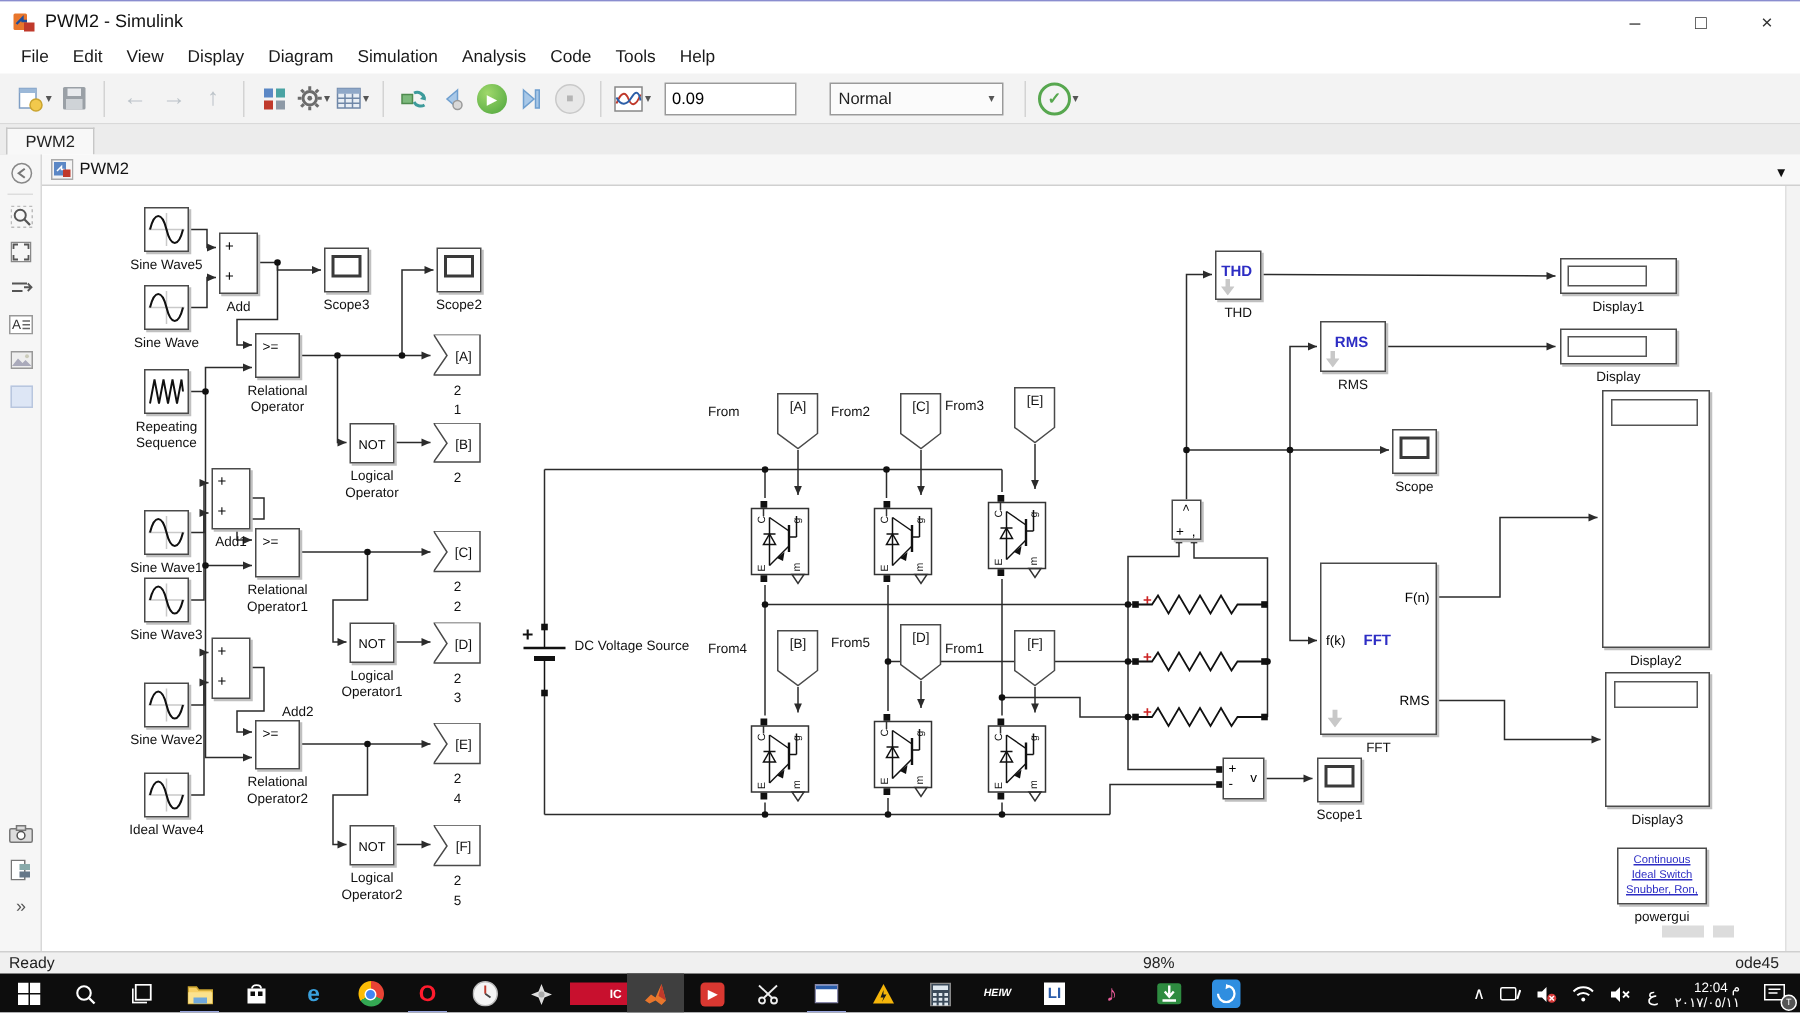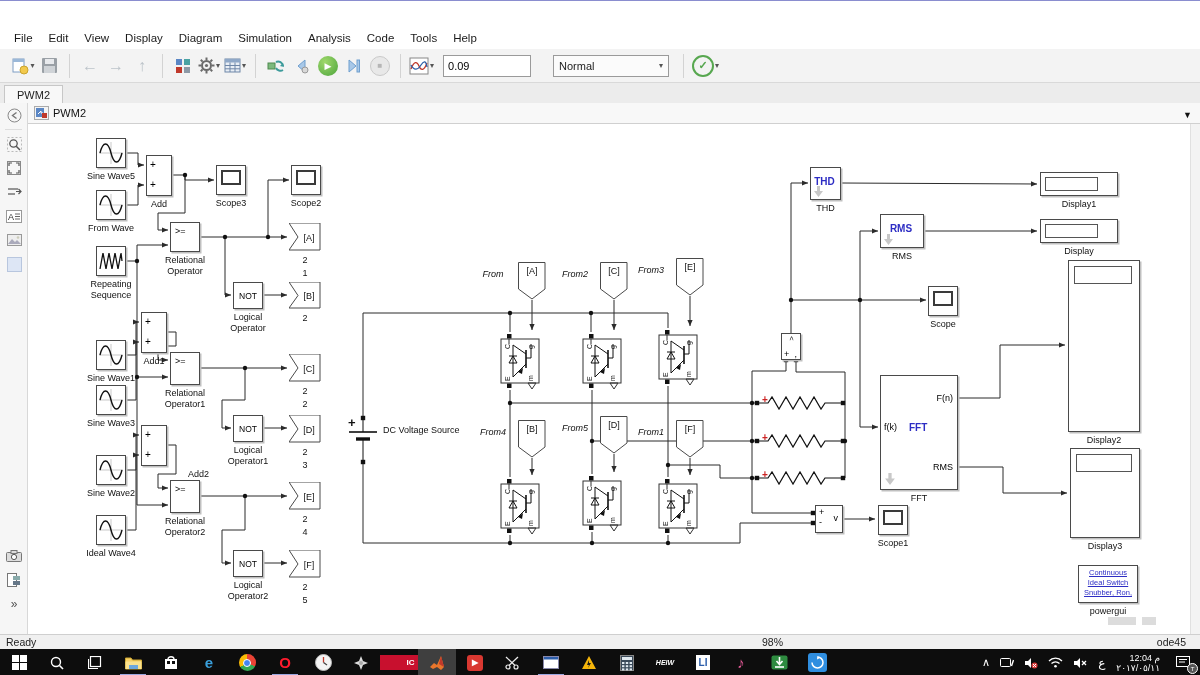--- a/index.html
+++ b/index.html
@@ -39,21 +39,21 @@
   .crumbbar .ctext{font-size:11px;color:#111;margin-left:4px;}
   .crumb-caret{position:absolute;right:8px;top:7px;font-size:9px;color:#111;}
   .vscroll{position:absolute;right:0;top:21px;width:9px;bottom:0;background:#f3f3f3;border-left:1px solid #e0e0e0;}
   .scrollfrag{position:absolute;background:#dcdcdc;}
   .diagram{position:absolute;left:0;top:21px;width:1163px;height:510px;overflow:hidden;background:#fff;}
   #wire-svg{position:absolute;left:0;top:0;}
   #blocks{position:absolute;left:0;top:0;width:100%;height:100%;}
   .blk{position:absolute;background:#fff;border:1px solid #4a4a4a;box-sizing:border-box;box-shadow:1.5px 1.5px 0 #c0c0c0;}
   .blk-plain{position:absolute;box-sizing:border-box;}
   .blklab{position:absolute;font-size:9px;line-height:10.5px;color:#111;text-align:center;white-space:pre-line;width:110px;}
-  .fromlab{position:absolute;font-size:9px;color:#111;text-align:center;width:42px;font-style:italic;}
+  .fromlab{position:absolute;font-size:9px;color:#111;text-align:left;width:42px;}
   .subs{position:absolute;font-size:9px;line-height:12.5px;color:#111;text-align:center;width:40px;white-space:pre-line;}
   .anno{position:absolute;font-size:9px;color:#111;white-space:nowrap;}
   .anno.big{font-size:13px;font-weight:bold;}
   .bluetxt{color:#2d2dc4;font-weight:bold;}
   
   .statusbar{position:absolute;left:0;top:633px;width:100%;height:15px;background:#f0f0f0;border-top:1px solid #cfcfcf;font-size:10.5px;color:#222;box-sizing:border-box;}
   .statusbar .sleft{position:absolute;left:6px;top:1px;}
   .statusbar .scenter{position:absolute;left:762px;top:1px;}
   .statusbar .sright{position:absolute;right:14px;top:1px;}
   
@@ -66,20 +66,33 @@
   .tray-item{padding:0 5px;display:flex;align-items:center;justify-content:center;font-size:11px;color:#fff;}
   .clockbox{text-align:right;font-size:9px;line-height:10px;padding:0 6px;color:#fff;}
   .badge{position:absolute;right:2px;bottom:2px;width:9px;height:9px;border-radius:50%;background:#555;border:1px solid #fff;font-size:6px;color:#fff;display:flex;align-items:center;justify-content:center;}
   .letter{font-weight:bold;}
 </style>
 </head>
 <body>
 
 <div class="window">
 
+  <div class="titlebar">
+    <svg class="appicon" viewBox="0 0 16 16">
+        <rect x="1" y="3" width="9" height="11" rx="1" fill="#e8762c"></rect>
+        <rect x="8" y="9" width="7" height="6" fill="#c0392b"></rect>
+        <path d="M3 10 L7 6 L7 8 L10 8" stroke="#1f4e9c" stroke-width="1.6" fill="none"></path>
+      </svg>
+    <span class="title">PWM2 - Simulink</span>
+    <div class="wincontrols">
+      <span>–</span>
+      <span>□</span>
+      <span>×</span>
+    </div>
+  </div>
 
   <div class="menubar">
     <span>File</span>
     <span>Edit</span>
     <span>View</span>
     <span>Display</span>
     <span>Diagram</span>
     <span>Simulation</span>
     <span>Analysis</span>
     <span>Code</span>
@@ -442,21 +455,21 @@
           <div class="blklab" style="left: 148px; top: 74px;">Scope3</div>
           <div class="blk" style="left: 263px; top: 41px; width: 30px; height: 30px;">
             <div style="position:absolute;left:4px;top:4px;right:4px;bottom:9px;border:2px solid #3a3a3a;background:#fff;"></div>
           </div>
           <div class="blklab" style="left: 223px; top: 74px;">Scope2</div>
           <div class="blk" style="left: 68px; top: 66px; width: 30px; height: 30px;"><svg width="28" height="28" viewBox="0 0 28 28">
               <line x1="2" y1="14" x2="26" y2="14" stroke="#c9c9c9"></line>
               <line x1="14" y1="3" x2="14" y2="25" stroke="#c9c9c9"></line>
               <path d="M3 14 C6 2,11 2,14 14 S22 26,25 14" fill="none" stroke="#111" stroke-width="1.4"></path>
             </svg></div>
-          <div class="blklab" style="left: 28px; top: 99px;">From Wave</div>
+          <div class="blklab" style="left: 28px; top: 99px;">Sine Wave</div>
           <div class="blk" style="left: 142px; top: 98px; width: 30px; height: 30px;">
             <div style="position:absolute;left:4px;top:3px;font-size:9px;">&gt;=</div>
           </div>
           <div class="blklab" style="left: 102px; top: 131px;">Relational
 Operator</div>
           <div class="blk" style="left: 68px; top: 122px; width: 30px; height: 30px;"><svg width="28" height="28" viewBox="0 0 28 28">
               <polyline points="3,22 6,6 9,22 12,6 15,22 18,6 21,22 24,6 25,14" fill="none" stroke="#111" stroke-width="1.3"></polyline>
             </svg></div>
           <div class="blklab" style="left: 28px; top: 155px;">Repeating
 Sequence</div>

